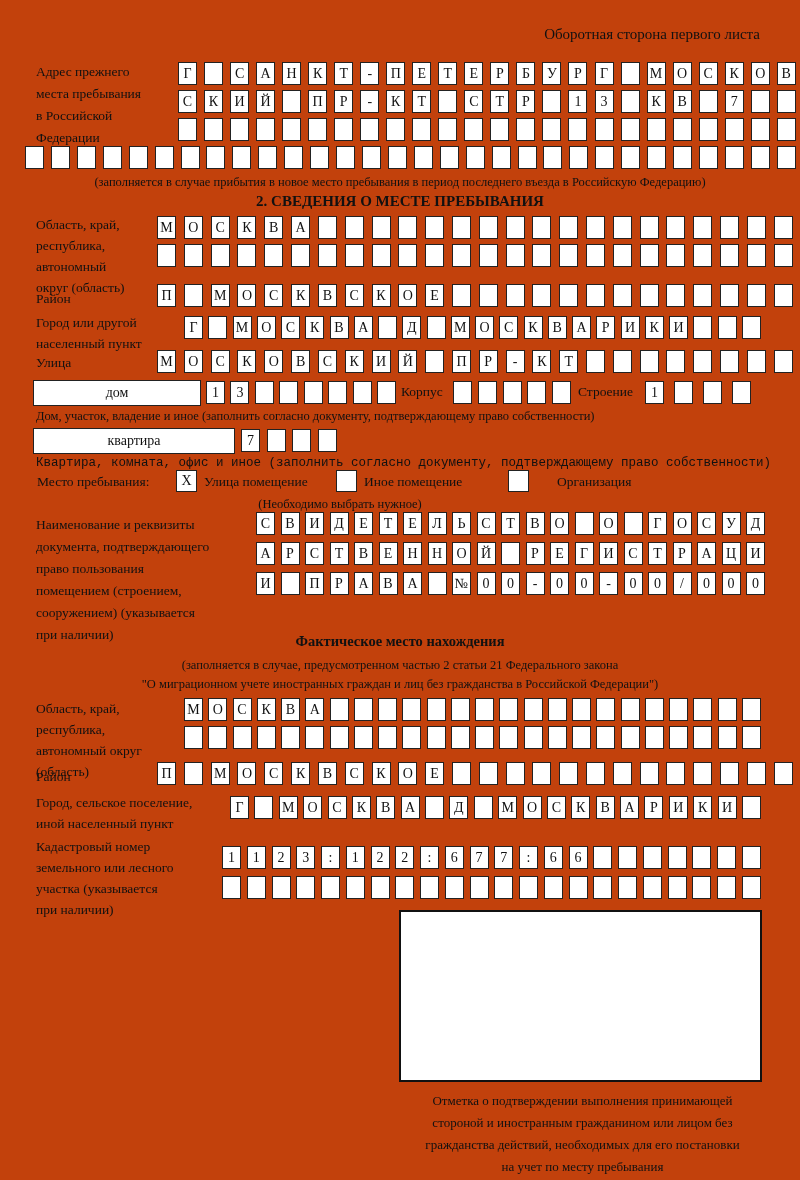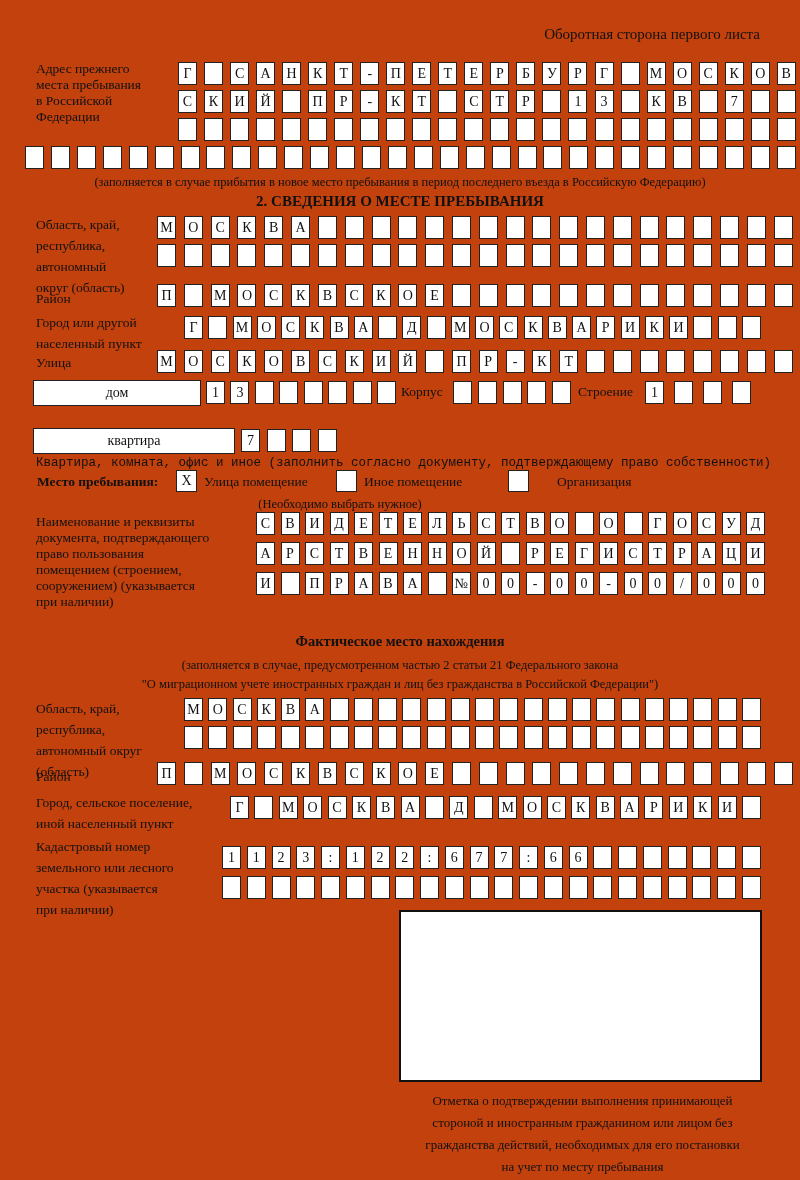--- a/index.html
+++ b/index.html
@@ -3,21 +3,21 @@
 <meta charset="utf-8">
 <style>
   html,body{margin:0;padding:0;background:#e8e8e8;}
   .page{
     position:relative;width:800px;height:1180px;background:#c2410c;
     margin:0 auto;font-family:"Liberation Serif","DejaVu Serif",serif;color:#111;
     overflow:hidden;
   }
   .title-right{position:absolute;top:26px;right:40px;font-size:15px;}
   .lbl{position:absolute;font-size:13.5px;line-height:21px;white-space:pre-line;}
-  .lbl-wide{line-height:16px;}
+  .lbl-wide{line-height:22px;}
   .cellrow{position:absolute;display:flex;justify-content:space-between;}
   .cell{
     flex:none;width:19px;height:23px;border:1.5px solid #222;box-sizing:border-box;
     display:flex;align-items:center;justify-content:center;
     font-size:14px;line-height:1;background:#fff;
   }
   .cap{position:absolute;font-size:12.5px;text-align:center;}
   .heading{position:absolute;font-size:15px;font-weight:bold;text-align:center;left:0;width:800px;}
   .subheading{position:absolute;font-size:14.5px;font-weight:bold;text-align:center;left:0;width:800px;}
   .fieldbox{
@@ -319,31 +319,32 @@
       <span class="cell"></span>
       <span class="cell"></span>
     </div>
   <div class="inline-lbl" style="left:578px;top:384px;">Строение</div>
   <div class="cellrow" style="left:645px;top:381px;width:106px;">
       <span class="cell">1</span>
       <span class="cell"></span>
       <span class="cell"></span>
       <span class="cell"></span>
     </div>
+  <div class="cap" style="left:0;top:409px;width:800px;text-align:left;padding-left:36px;box-sizing:border-box;">Дом, участок, владение и иное (заполнить согласно документу, подтверждающему право собственности)</div>
 
   <div class="fieldbox" style="left:33px;top:428px;width:202px;">квартира</div>
   <div class="cellrow" style="left:241px;top:429px;width:96px;">
       <span class="cell">7</span>
       <span class="cell"></span>
       <span class="cell"></span>
       <span class="cell"></span>
     </div>
   <div class="cap" style="left:0;top:456px;width:800px;text-align:left;padding-left:36px;box-sizing:border-box;font-family:Liberation Mono, monospace;">Квартира, комната, офис и иное (заполнить согласно документу, подтверждающему право собственности)</div>
 
-  <div class="inline-lbl" style="left:37px;top:474px;font-weight:bold;">Место пребывания:</div>
+  <div class="inline-lbl" style="left:37px;top:474px;">Место пребывания:</div>
   <div class="checkbox" style="left:176px;top:470px;">X</div>
   <div class="inline-lbl" style="left:204px;top:474px;">Улица помещение</div>
   <div class="checkbox" style="left:336px;top:470px;"></div>
   <div class="inline-lbl" style="left:364px;top:474px;">Иное помещение</div>
   <div class="checkbox" style="left:508px;top:470px;"></div>
   <div class="inline-lbl" style="left:557px;top:474px;">Организация</div>
   <div class="cap" style="left:230px;top:497px;width:220px;">(Необходимо выбрать нужное)</div>
 
   <div class="lbl lbl-wide" style="left:36px;top:514px;width:215px;">Наименование и реквизиты
 документа, подтверждающего

